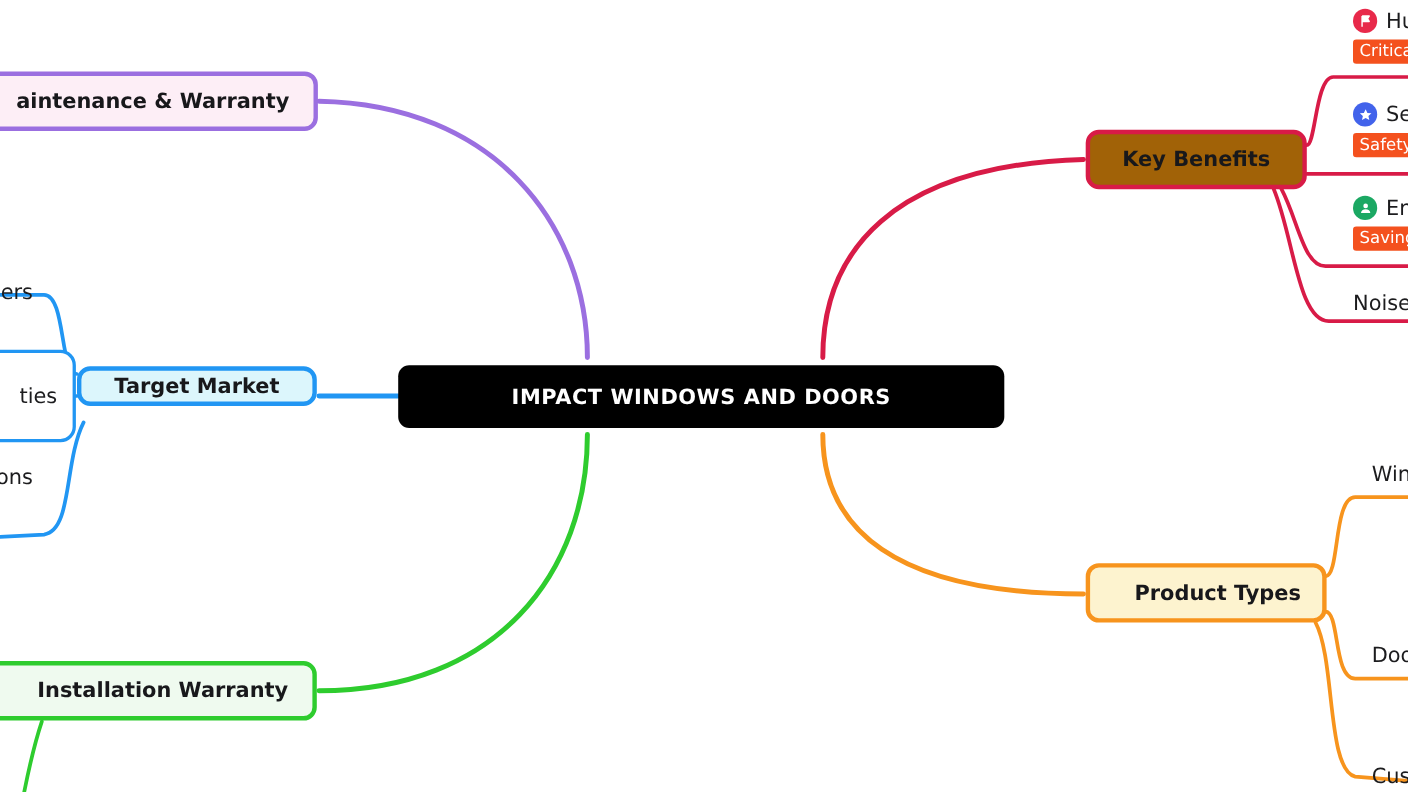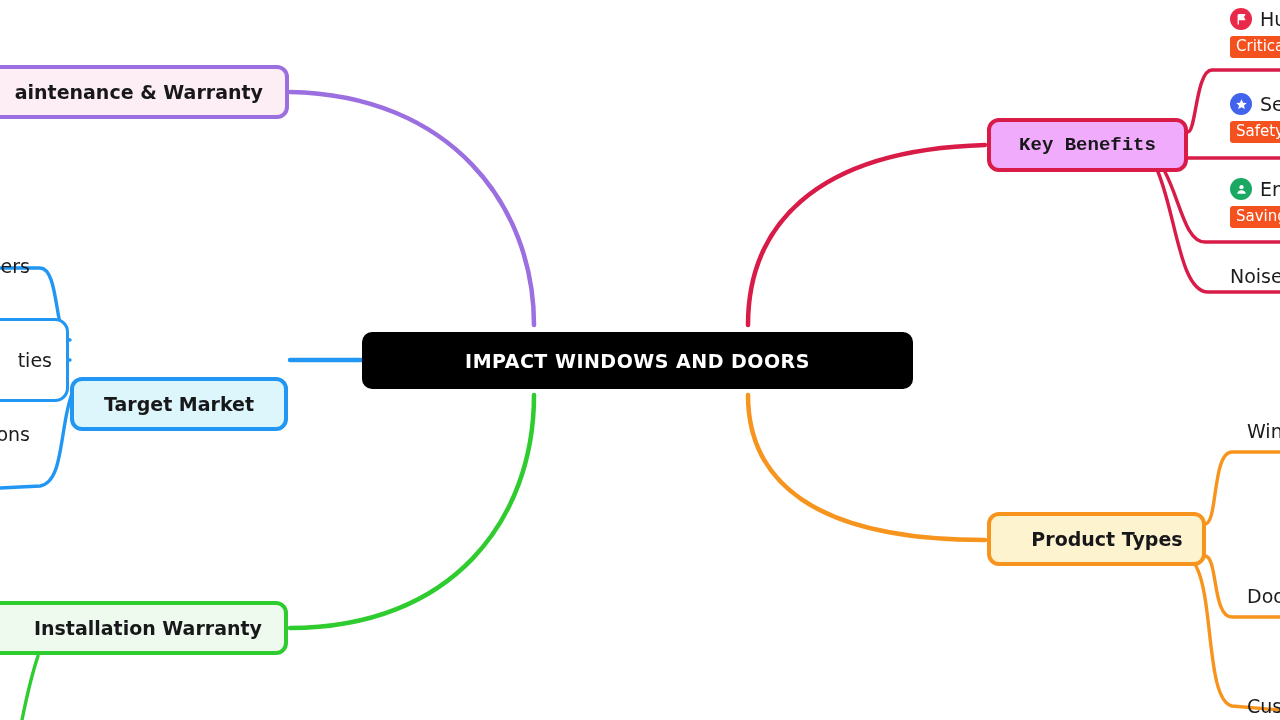--- a/index.html
+++ b/index.html
@@ -121,33 +121,33 @@
     <path d="M 76,384 C 58,420 66,482 40,486 L 0,488" fill="none" stroke="#2196f3" stroke-width="3.4" stroke-linecap="round"></path>
 
     <path d="M 534,395 C 534,520 452,628 290,628" fill="none" stroke="#2ecc2e" stroke-width="4.5" stroke-linecap="round"></path>
     <path d="M 38,656 C 30,680 26,700 22,720" fill="none" stroke="#2ecc2e" stroke-width="3.4" stroke-linecap="round"></path>
   </svg>
 
   <div class="node central" style="left:362px; top:332px; width:551px; height:57px;">
     <span>IMPACT WINDOWS AND DOORS</span>
   </div>
 
-  <div class="node branch" style="left:987px; top:118px; width:201px; height:54px; border-color:#d81b47; background:#f0abfc;font-family:Liberation Mono, monospace;">
+  <div class="node branch" style="left:987px; top:118px; width:201px; height:54px; border-color:#d81b47; background:#a16207;">
     <span>Key Benefits</span>
   </div>
 
   <div class="node branch" style="left:987px; top:512px; width:219px; height:54px; border-color:#f7941d; background:#fdf3cf;padding-left:43px;">
     <span>Product Types</span>
   </div>
 
   <div class="node branch" style="left:-22px; top:65px; width:311px; height:54px; border-color:#9b6fe0; background:#fdeef6; justify-content:flex-end; padding-right:22px;">
     <span>aintenance &amp; Warranty</span>
   </div>
 
-  <div class="node branch" style="left:70px; top:333px; width:218px; height:54px; border-color:#2196f3; background:#dcf6fc;margin-top:44px;">
+  <div class="node branch" style="left:70px; top:333px; width:218px; height:36px; border-color:#2196f3; background:#dcf6fc;">
     <span>Target Market</span>
   </div>
 
   <div class="node branch" style="left:-14px; top:601px; width:302px; height:54px; border-color:#2ecc2e; background:#effaef; justify-content:flex-end; padding-right:22px;">
     <span>Installation Warranty</span>
   </div>
 
   <div class="node leaftext" style="left:1230px; top:8px; width:80px; height:58px;">
     <span class="leafrow">
       <span class="ic" style="background:#e8294a;">

